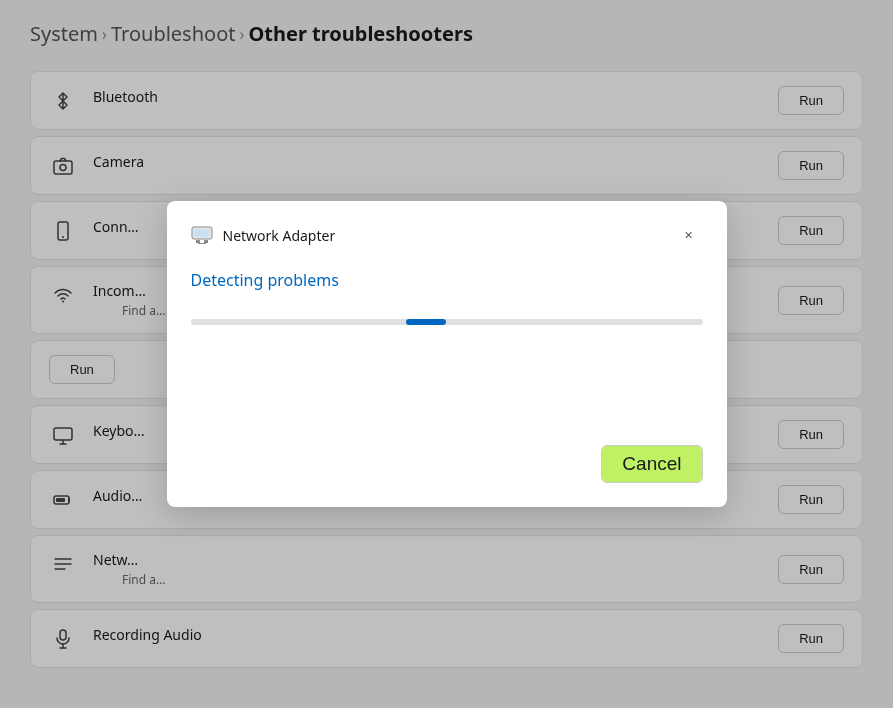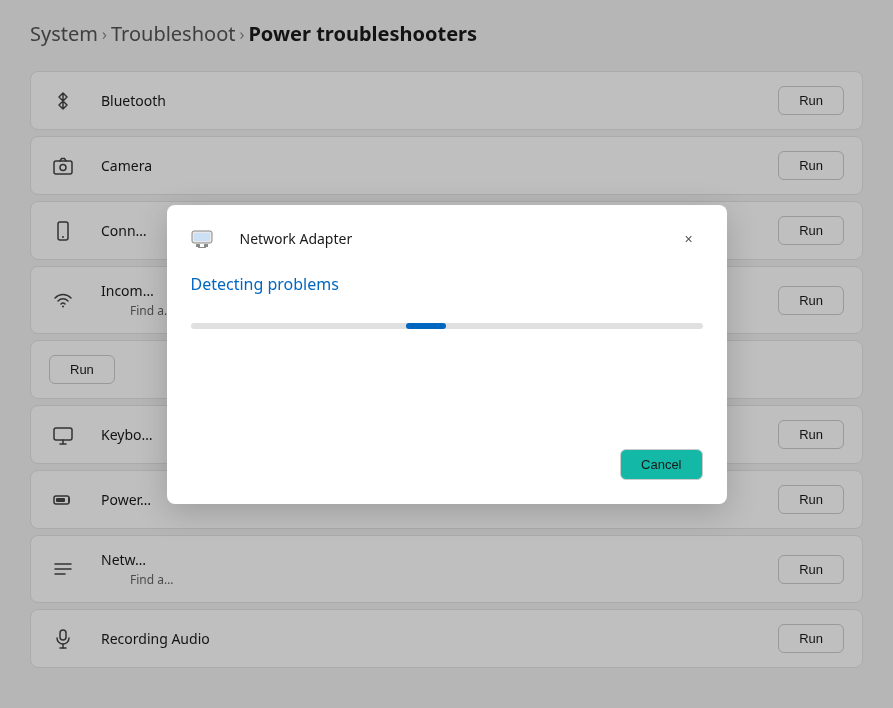--- a/index.html
+++ b/index.html
@@ -53,22 +53,21 @@
       background: #fff;
       border: 1px solid #e5e5e5;
       border-radius: 8px;
       padding: 14px 18px;
       margin-bottom: 6px;
       justify-content: space-between;
     }
 
     .item-left {
       display: flex;
-      align-items: center;
-      gap: 24px;
+      gap: 16px;
     }
 
     .item-icon {
       width: 28px;
       height: 28px;
       display: flex;
       align-items: center;
       justify-content: center;
       color: #444;
       font-size: 18px;
@@ -125,21 +124,21 @@
     .modal-header {
       display: flex;
       align-items: center;
       justify-content: space-between;
       margin-bottom: 20px;
     }
 
     .modal-title-row {
       display: flex;
       align-items: center;
-      gap: 27px;
+      gap: 10px;
     }
 
     .modal-icon {
       width: 22px;
       height: 22px;
       display: flex;
       align-items: center;
       justify-content: center;
     }
 
@@ -190,37 +189,37 @@
 
     .modal-footer {
       display: flex;
       justify-content: flex-end;
     }
 
     .cancel-button {
       padding: 7px 20px;
       border: 1px solid #ccc;
       border-radius: 6px;
-      background: #14b8a6;
-      font-size: 13px;
+      background: #bef264;
+      font-size: 19px;
       cursor: pointer;
       color: #1a1a1a;
     }
   </style>
 </head>
 <body>
 
 <div class="page">
 
   <div class="breadcrumb">
     <span class="breadcrumb-item">System</span>
     <span class="breadcrumb-separator">›</span>
     <span class="breadcrumb-item">Troubleshoot</span>
     <span class="breadcrumb-separator">›</span>
-    <span class="breadcrumb-item active">Power troubleshooters</span>
+    <span class="breadcrumb-item active">Other troubleshooters</span>
   </div>
 
   <div class="troubleshooter-list">
 
     <div class="troubleshooter-item">
       <div class="item-left">
         <div class="item-icon">
           <svg width="20" height="20" viewBox="0 0 20 20" fill="none">
               <path d="M10 2v16M10 2l4 4-4 4M10 10l4 4-4 4M10 2L6 6l4 4M10 10L6 14l4 4" stroke="#444" stroke-width="1.5" stroke-linecap="round" stroke-linejoin="round"></path>
             </svg>
@@ -303,21 +302,21 @@
     <div class="troubleshooter-item">
       <div class="item-left">
         <div class="item-icon">
           <svg width="20" height="20" viewBox="0 0 20 20" fill="none">
               <rect x="1" y="6" width="15" height="8" rx="2" stroke="#444" stroke-width="1.5"></rect>
               <path d="M16 8.5v3" stroke="#444" stroke-width="2" stroke-linecap="round"></path>
               <rect x="3" y="8" width="9" height="4" rx="1" fill="#444"></rect>
             </svg>
         </div>
         <div class="item-text">
-          <span class="item-title">Power…</span>
+          <span class="item-title">Audio…</span>
         </div>
       </div>
       <button class="run-button">Run</button>
     </div>
 
     <div class="troubleshooter-item">
       <div class="item-left">
         <div class="item-icon">
           <svg width="20" height="20" viewBox="0 0 20 20" fill="none">
               <line x1="2" y1="5" x2="18" y2="5" stroke="#444" stroke-width="1.5" stroke-linecap="round"></line>

